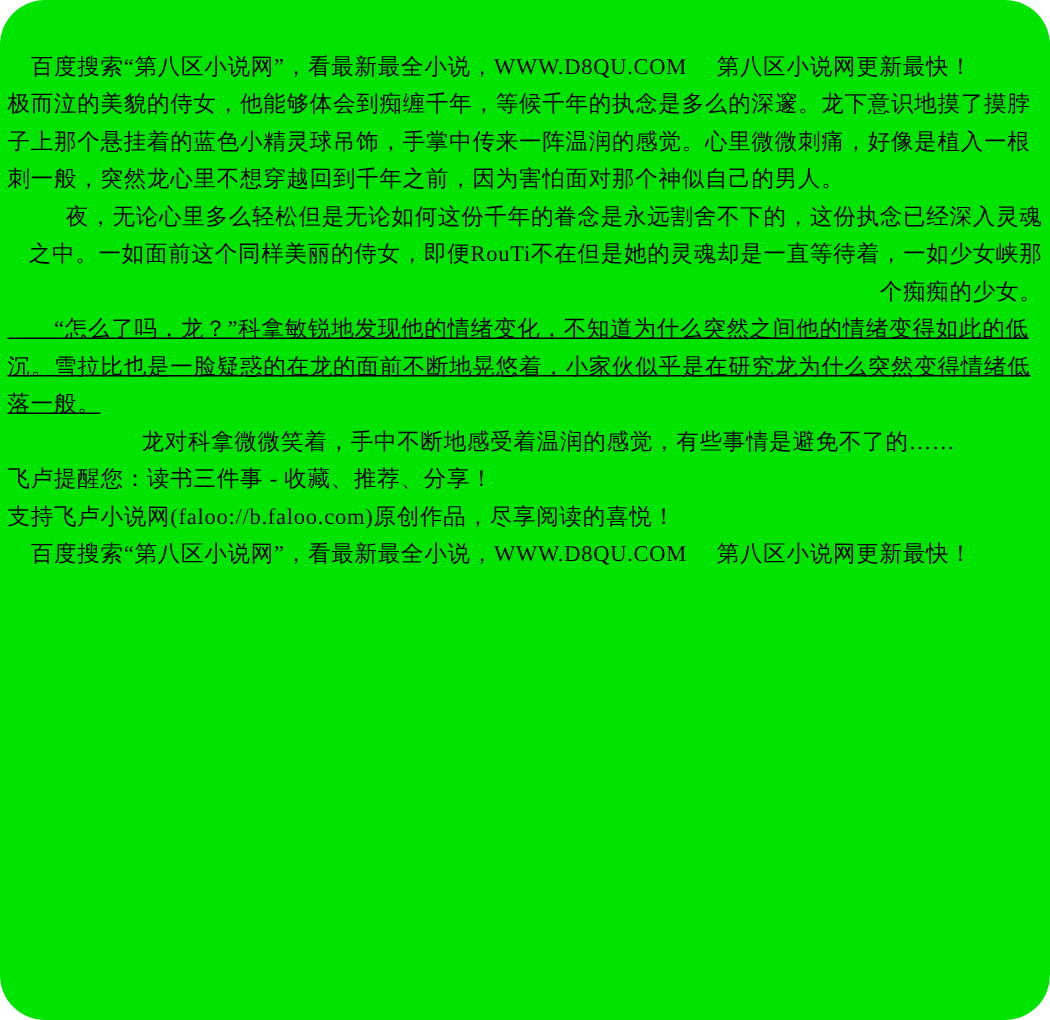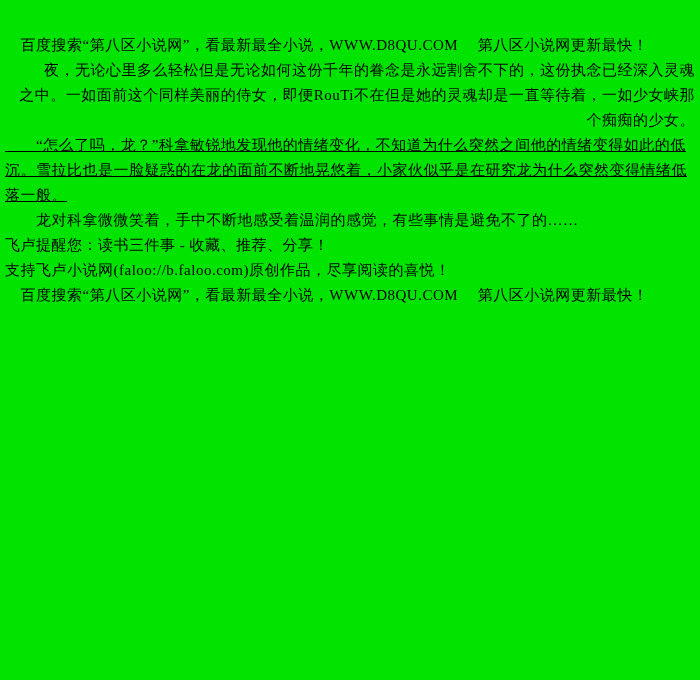--- a/index.html
+++ b/index.html
@@ -22,32 +22,33 @@
   }
   .page p {
     margin: 0;
     white-space: pre-wrap;
     word-break: break-all;
   }
   .ad-top   { margin: 0 0 0 0; }
   .p1       { margin: 0 0 25px 0; }
   .p2       { margin: 0 0 30px 0; text-align: right; }
   .p3       { margin: 0 0 40px 0; text-decoration: underline; }
-  .p4       { margin: 0 0 40px 0; }
+  .p4       { margin: 0 0 40px 0; text-align: center; }
   .reminder { margin: 0 0 30px 0; }
   .support  { margin: 0 0 55px 0; }
   .ad-bottom{ margin: 0; }
 </style>
 </head>
 <body>
 
-<div class="page" style="background: rgb(0, 228, 0); color: rgb(0, 0, 0);">
+<div class="page" style="background: rgb(0, 228, 0); color: rgb(0, 0, 0); border-radius: 30px;">
 
   <p class="ad-top">　百度搜索“第八区小说网”，看最新最全小说，WWW.D8QU.COM　 第八区小说网更新最快！</p>
 
+  <p class="p1">极而泣的美貌的侍女，他能够体会到痴缠千年，等候千年的执念是多么的深邃。龙下意识地摸了摸脖子上那个悬挂着的蓝色小精灵球吊饰，手掌中传来一阵温润的感觉。心里微微刺痛，好像是植入一根刺一般，突然龙心里不想穿越回到千年之前，因为害怕面对那个神似自己的男人。</p>
 
   <p class="p2">　　夜，无论心里多么轻松但是无论如何这份千年的眷念是永远割舍不下的，这份执念已经深入灵魂之中。一如面前这个同样美丽的侍女，即便RouTi不在但是她的灵魂却是一直等待着，一如少女峡那个痴痴的少女。</p>
 
   <p class="p3">　　“怎么了吗，龙？”科拿敏锐地发现他的情绪变化，不知道为什么突然之间他的情绪变得如此的低沉。雪拉比也是一脸疑惑的在龙的面前不断地晃悠着，小家伙似乎是在研究龙为什么突然变得情绪低落一般。</p>
 
   <p class="p4">　　龙对科拿微微笑着，手中不断地感受着温润的感觉，有些事情是避免不了的……</p>
 
   <p class="reminder">飞卢提醒您：读书三件事 - 收藏、推荐、分享！</p>
 
   <p class="support">支持飞卢小说网(faloo://b.faloo.com)原创作品，尽享阅读的喜悦！</p>

